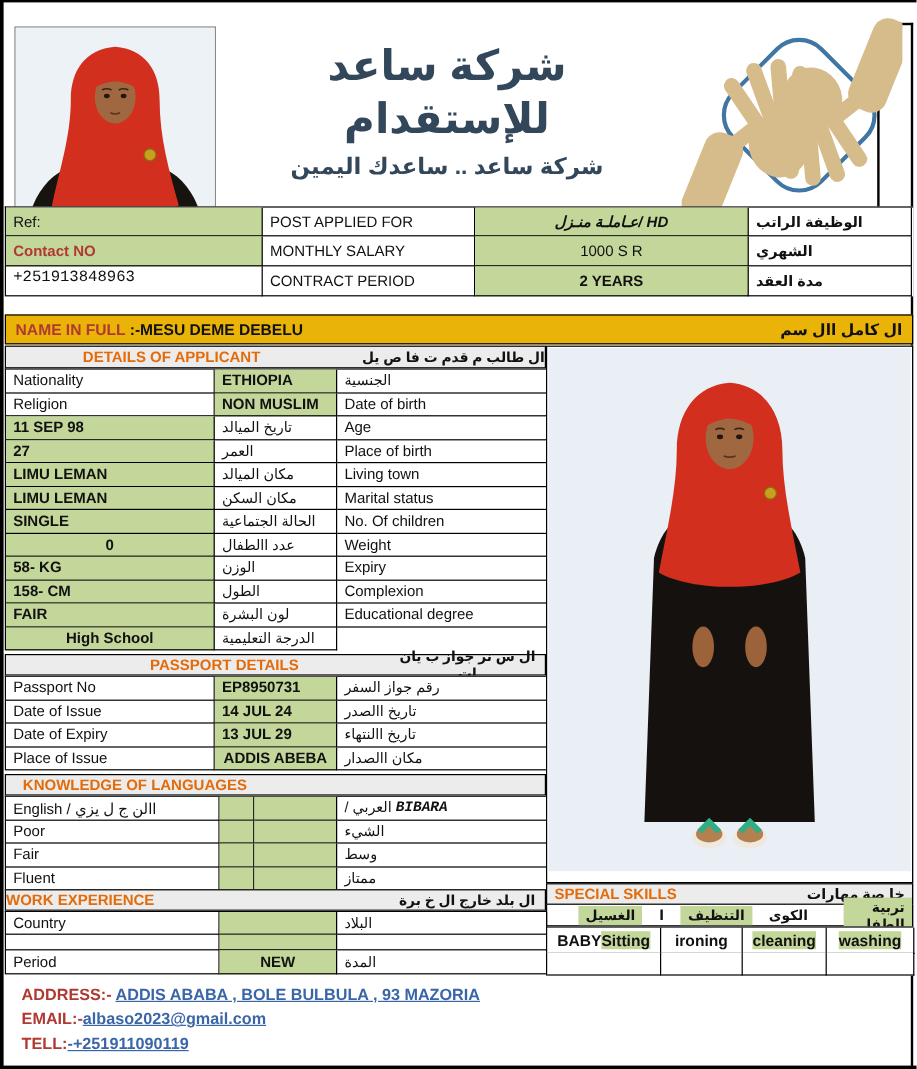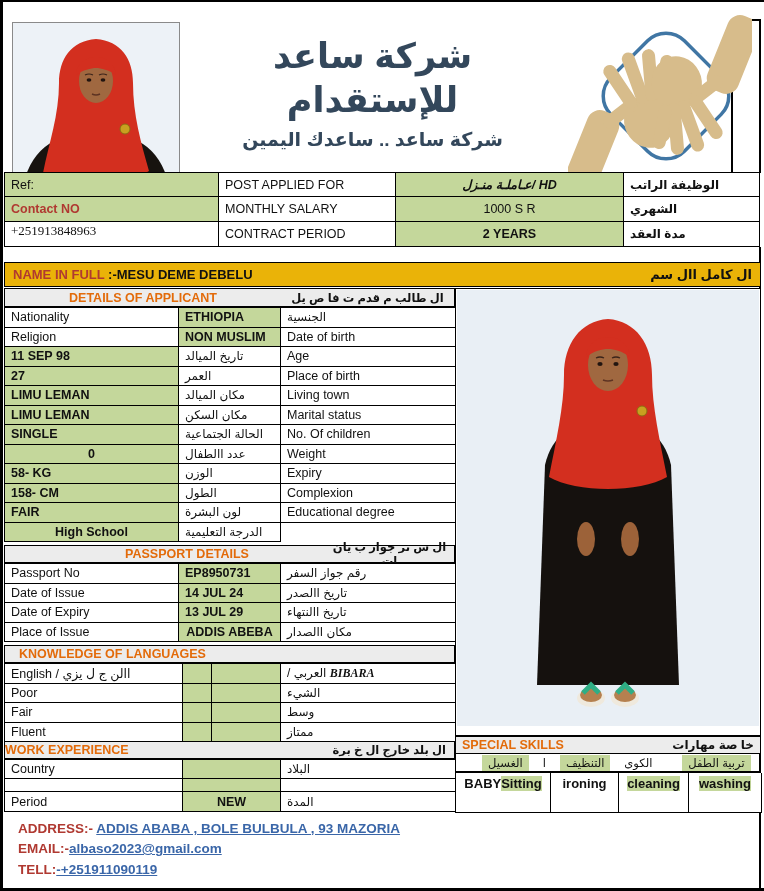--- a/index.html
+++ b/index.html
@@ -17,37 +17,37 @@
   .grid>div{border-right:1px solid #000;border-bottom:1px solid #000;box-sizing:border-box;
             display:flex;align-items:center;overflow:hidden;white-space:nowrap;padding:0 6px;}
   .g{background:#c4d79b;}
   .b{font-weight:bold;}
   .c{justify-content:center;padding:0;}
   .ar{direction:rtl;justify-content:flex-end;font-size:12px;}
   .red{color:#b03931;}
   .blue{color:#3a66a8;}
   .u{text-decoration:underline;}
   .it{font-style:italic;}
-  .serif{font-family:Liberation Serif, serif;}
+  .serif{font-family:Liberation Mono, monospace;}
   
   .titleblock{position:absolute;left:185px;top:34px;width:375px;text-align:center;color:#33475b;direction:rtl;}
   .titleblock .t1{font-size:35px;font-weight:bold;line-height:1.25;}
   .titleblock .t2{font-size:19px;font-weight:bold;margin-top:6px;}
   .idphoto{position:absolute;left:12px;top:22px;width:168px;height:164px;border:1px solid #8a8a8a;
            box-sizing:border-box;background:#edf2f7;}
   .logo{position:absolute;left:568px;top:12px;width:184px;height:172px;}
   .photopanel{position:absolute;left:455px;top:288px;width:306px;height:448px;border:1px solid #000;
               box-sizing:border-box;background:#fff;}
   
   .namerow{position:absolute;left:4px;top:262px;width:757px;height:25px;background:#eab308;
            border:1px solid #000;box-sizing:border-box;display:flex;align-items:center;
            justify-content:space-between;padding:0 8px;font-size:13px;font-weight:bold;}
   
   .skillsar{position:absolute;left:455px;top:754px;width:306px;height:18px;border:1px solid #000;border-top:none;
-            box-sizing:border-box;display:flex;align-items:center;font-size:11.5px;font-weight:normal;direction:ltr;
+            box-sizing:border-box;display:flex;align-items:center;font-size:11.5px;font-weight:bold;direction:ltr;
             padding-left:26px;}
   .skillsar span{direction:rtl;unicode-bidi:isolate;}
   .skillsar span.hl{background:#c4d79b;padding:1px 6px;}
   .skillsar span+span{margin-left:14px;}
   .footer{position:absolute;left:18px;top:819px;font-size:13.5px;font-weight:bold;line-height:1.5;}
   .hl{background:#c4d79b;}
 </style>
 </head>
 <body>
 
@@ -119,21 +119,21 @@
     <div class="ar b">مدة العقد</div>
   </div>
 
   <div class="namerow">
     <span><span class="red">NAME IN FULL</span> <span>:-MESU DEME DEBELU</span></span>
     <span dir="rtl">ال كامل اال سم</span>
   </div>
 
   <div class="band" style="left:4px;top:288px;width:451px;height:19px;">
     <span class="ttl" style="flex:0 0 276px;text-align:center;">DETAILS OF APPLICANT</span>
-    <span style="flex:1;text-align:center;font-size:11.5px;" dir="rtl">ال طالب م قدم ت  فا ص يل</span>
+    <span style="flex:1;font-size:11.5px;" dir="rtl">ال طالب م قدم ت  فا ص يل</span>
   </div>
 
   <div class="grid" style="left:4px;top:307px;width:451px;grid-template-columns:174px 102px 175px;grid-auto-rows:19.5px;">
     <div>Nationality</div>
     <div class="g b">ETHIOPIA</div>
     <div class="ar">الجنسية</div>
 
     <div>Religion</div>
     <div class="g b">NON MUSLIM</div>
 

